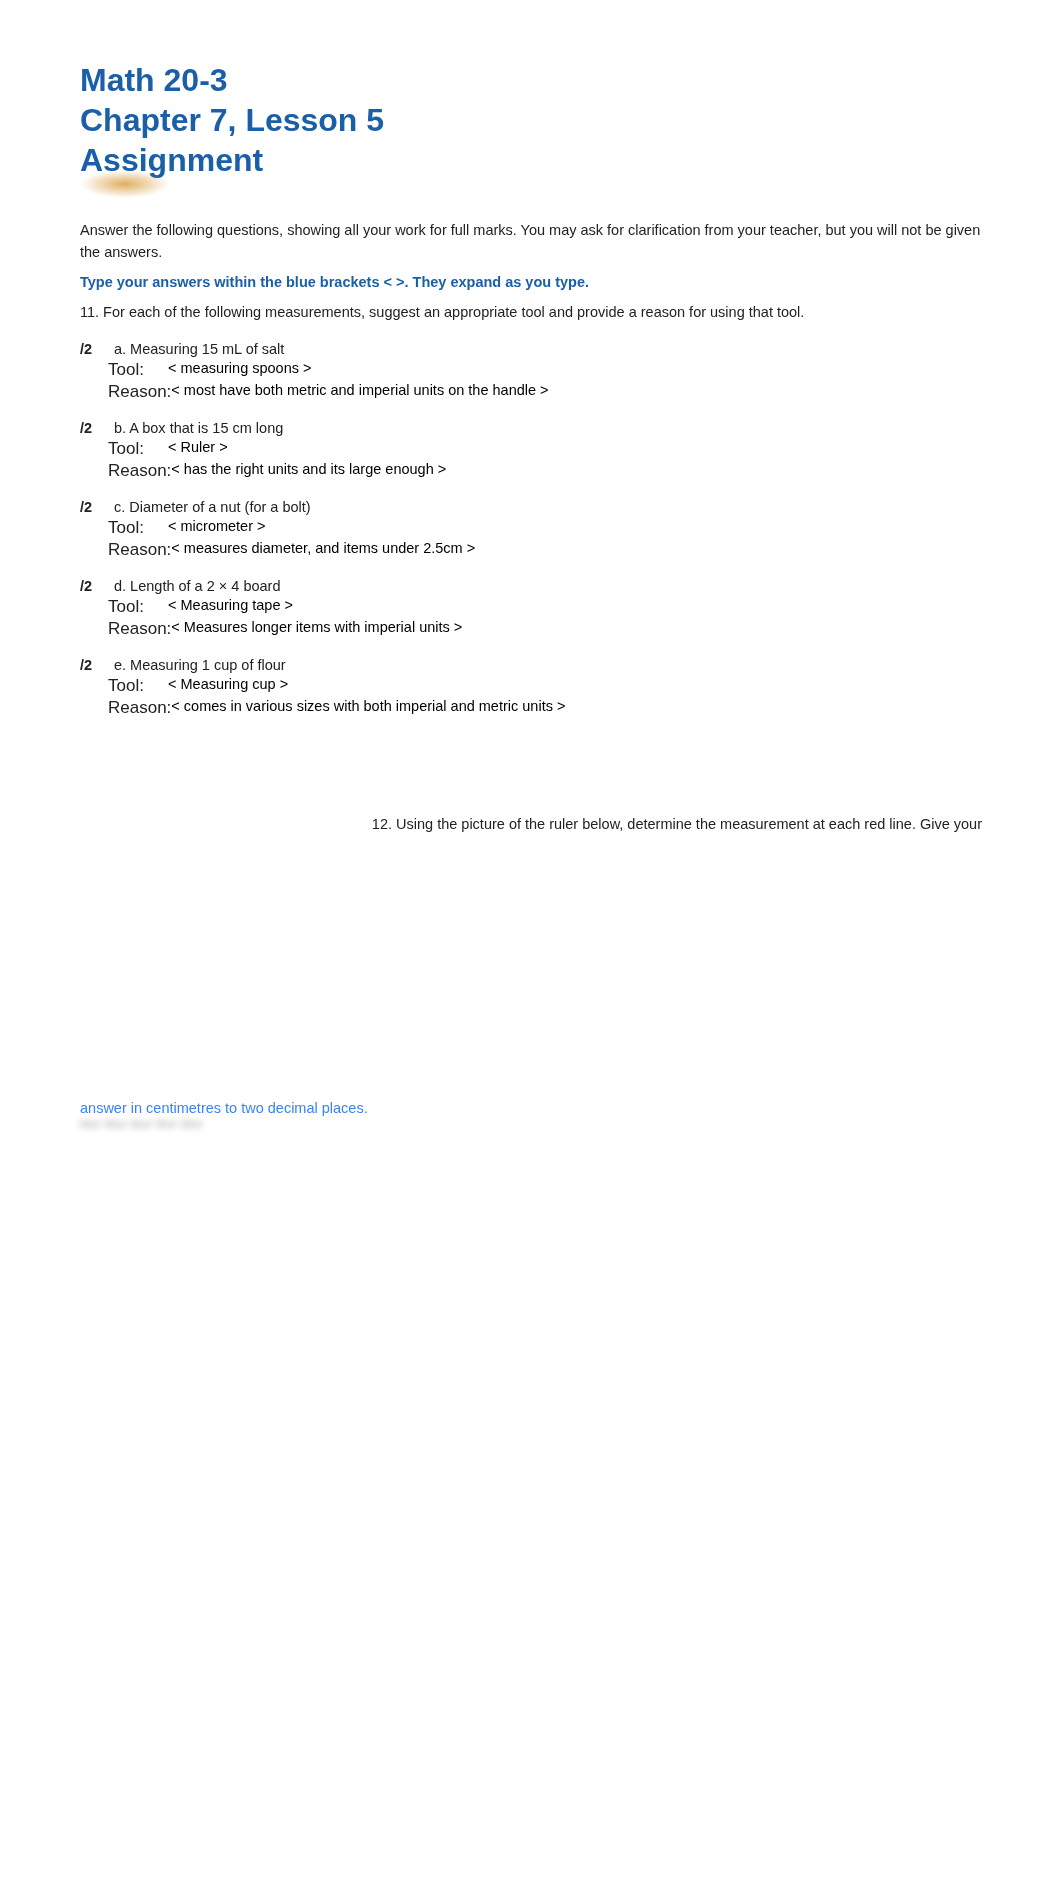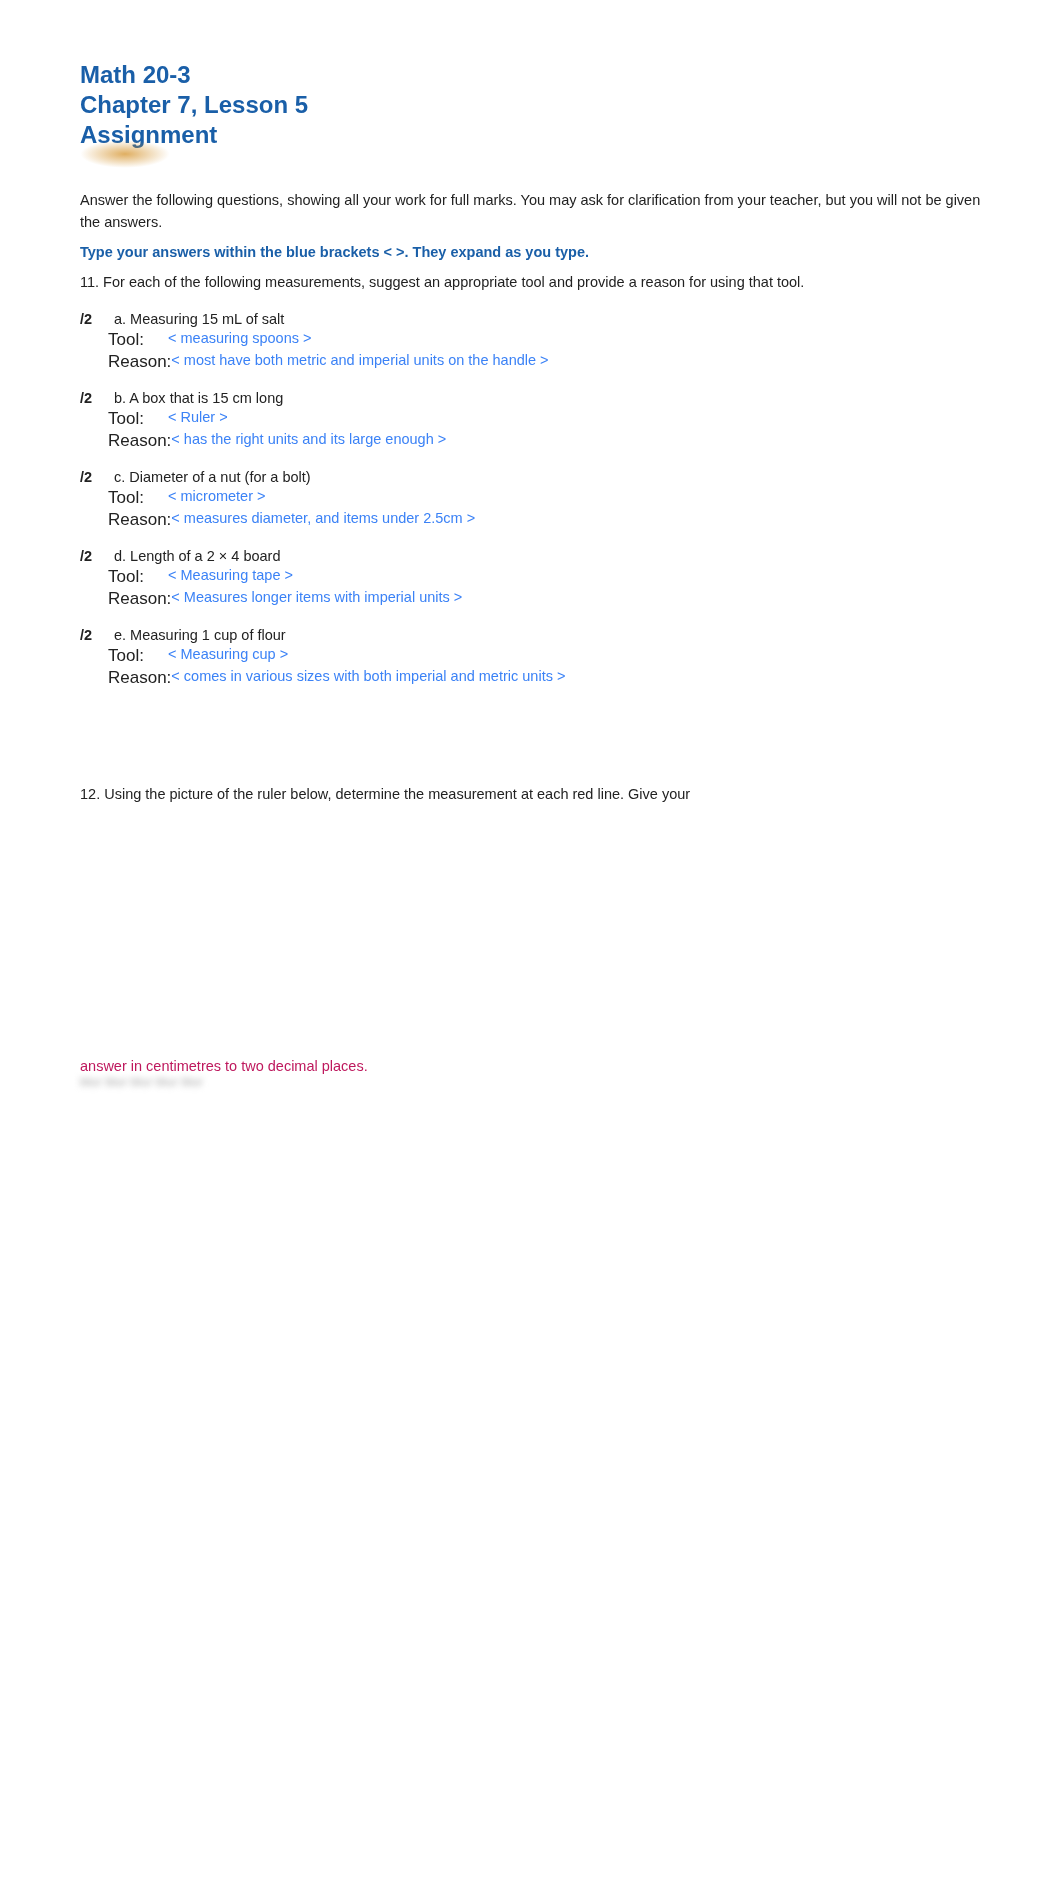--- a/index.html
+++ b/index.html
@@ -13,21 +13,21 @@
       font-family: Arial, sans-serif;
       font-size: 15px;
       color: #222222;
       padding: 60px 80px;
       max-width: 1062px;
       min-height: 1880px;
     }
 
     .page-title {
       color: #1a5fa8;
-      font-size: 24px;
+      font-size: 32px;
       font-weight: bold;
       line-height: 1.25;
       margin-bottom: 8px;
       position: relative;
     }
 
     .title-highlight {
       position: absolute;
       left: 0;
       bottom: -18px;
@@ -97,34 +97,35 @@
       margin-bottom: 2px;
     }
 
     .answer-label {
       min-width: 60px;
       font-size: 17px;
       color: #222;
     }
 
     .answer-value {
+      color: #000000;
+      font-size: 14.5px;
+      text-align: right;
+    }
+
+    .q12-text {
+      font-size: 14.5px;
+      color: #222;
+      margin-bottom: 18px;
+      text-align: right;
+    }
+
+    .q12-continuation {
+      font-size: 14.5px;
       color: #3b82f6;
-      font-size: 14.5px;
-      text-align: right;
-    }
-
-    .q12-text {
-      font-size: 14.5px;
-      color: #222;
-      margin-bottom: 6px;
-    }
-
-    .q12-continuation {
-      font-size: 14.5px;
-      color: #be185d;
       margin-top: 120px;
     }
 
     .blurred-text {
       color: #aaa;
       font-size: 13px;
       filter: blur(3px);
       user-select: none;
     }
   </style>

